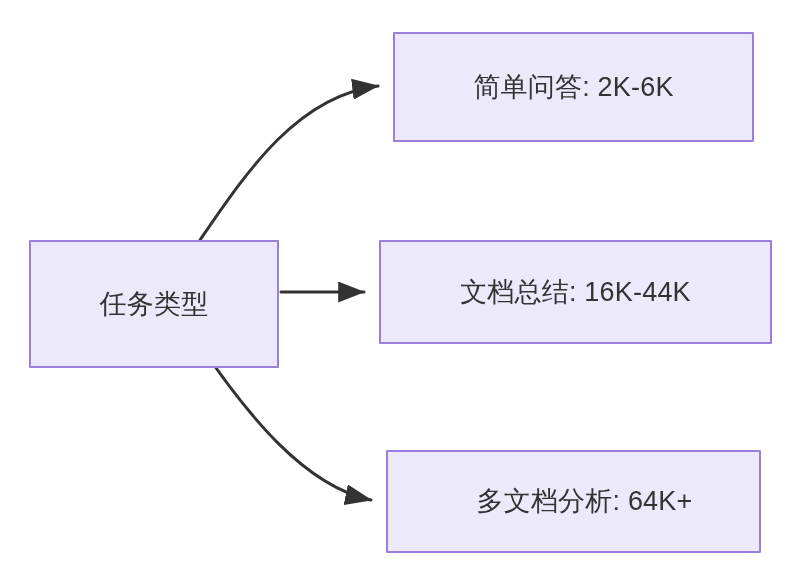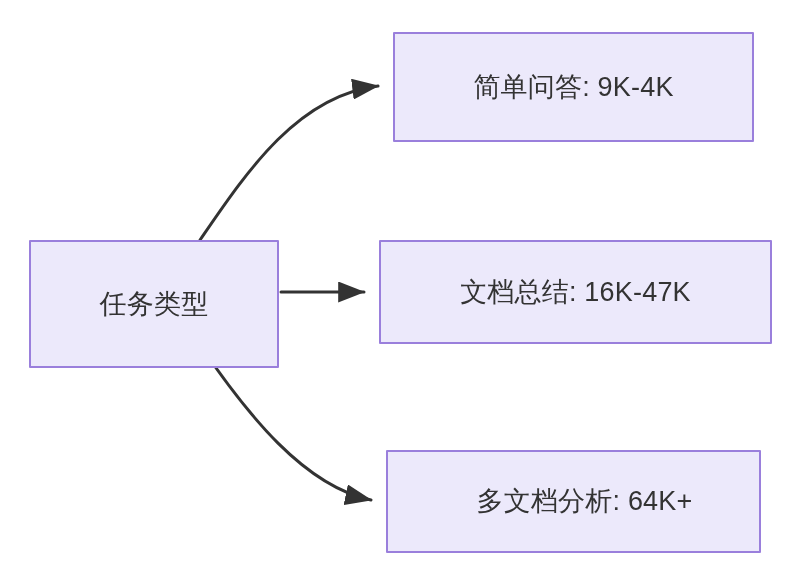--- a/index.html
+++ b/index.html
@@ -67,24 +67,24 @@
     <path d="M 281,292 L 364,292" fill="none" stroke="#333333" stroke-width="3" stroke-linecap="round" marker-end="url(#arrowhead)"></path>
 
     <path d="M 200,345 C 247,414 304,486 371,500" fill="none" stroke="#333333" stroke-width="3" stroke-linecap="round" marker-end="url(#arrowhead)"></path>
   </svg>
 
   <div class="node" id="node-root">
     <span class="node-label">任务类型</span>
   </div>
 
   <div class="node" id="node-simple-qa">
-    <span class="node-label">简单问答: 9K-4K</span>
+    <span class="node-label">简单问答: 2K-6K</span>
   </div>
 
   <div class="node" id="node-doc-sum">
-    <span class="node-label">文档总结: 16K-47K</span>
+    <span class="node-label">文档总结: 16K-44K</span>
   </div>
 
   <div class="node" id="node-multi-doc">
     <span class="node-label">多文档分析: 64K+</span>
   </div>
 
 </div>
 
 </body></html>

